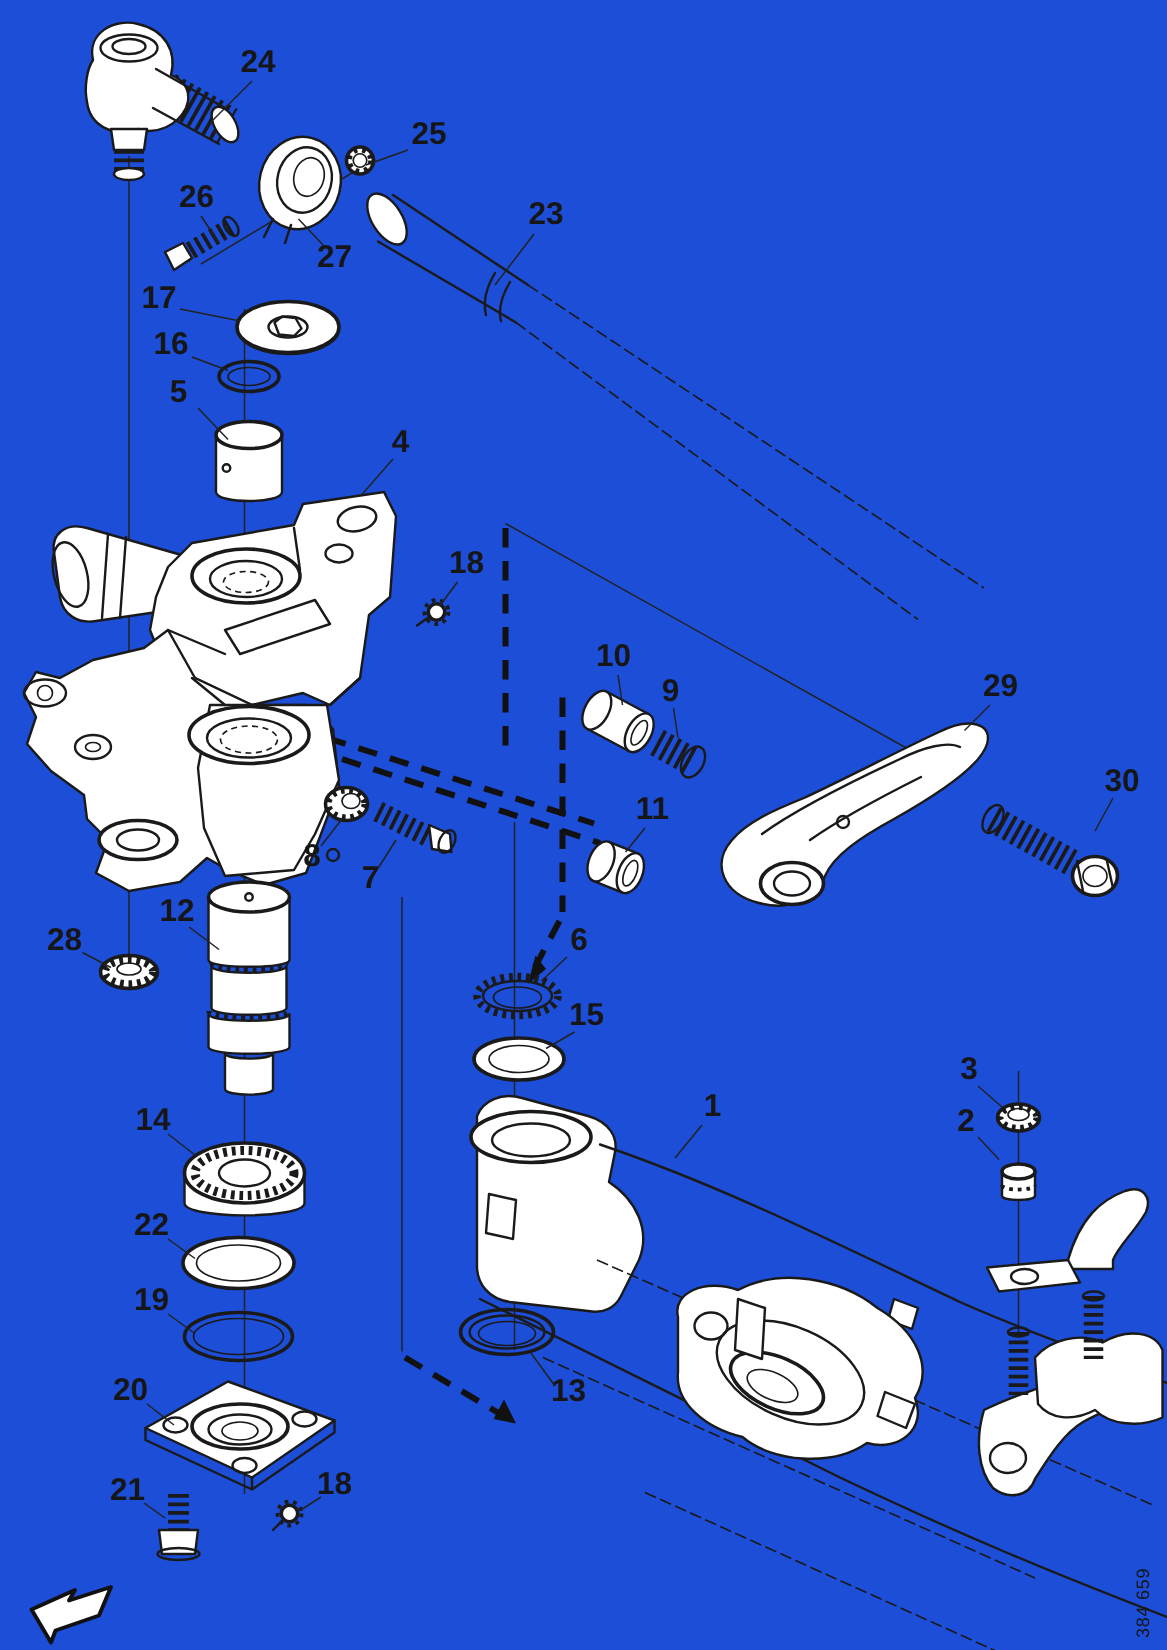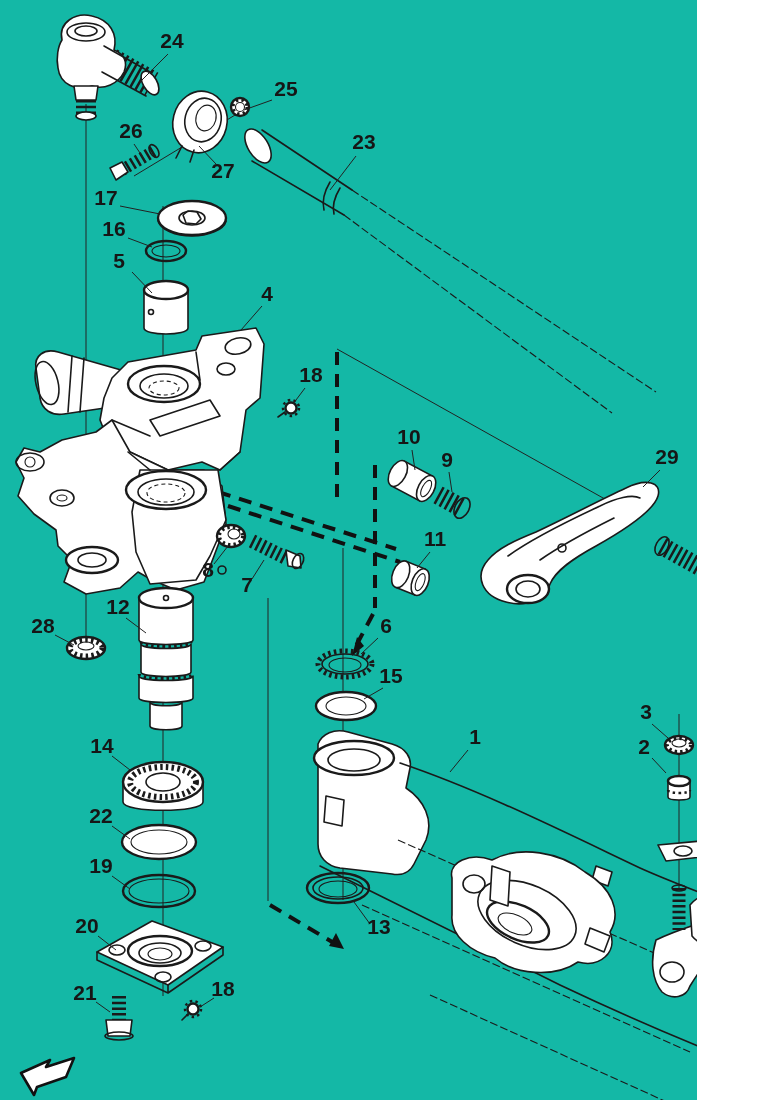--- a/index.html
+++ b/index.html
@@ -1,16 +1,16 @@
 <!DOCTYPE html>
 <html><head>
 <meta charset="utf-8">
 <style>
   html,body{margin:0;padding:0;background:#ffffff;}
-  .page{position:relative;width:697px;height:1100px;background:#14b8a6;overflow:hidden;}
+  .page{position:relative;width:778px;height:1100px;background:#1d4ed8;overflow:hidden;}
   svg{display:block;}
   .p  {stroke:#1a1a1a;stroke-width:1.6;fill:#ffffff;stroke-linejoin:round;}
   .pn {stroke:#1a1a1a;stroke-width:1.6;fill:none;stroke-linejoin:round;stroke-linecap:round;}
   .pb {stroke:#1a1a1a;stroke-width:2.4;fill:#ffffff;}
   .rn {stroke:#1a1a1a;stroke-width:2.4;fill:none;}
   .rt {stroke:#1a1a1a;stroke-width:1.1;fill:none;}
   .cl {stroke:#222;stroke-width:1;fill:none;}
   .ld {stroke:#222;stroke-width:1;fill:none;}
   .th {stroke:#1a1a1a;fill:none;stroke-dasharray:2.5 3.2;}
   .dash {stroke:#111;stroke-width:4;fill:none;stroke-dasharray:13 9;}

